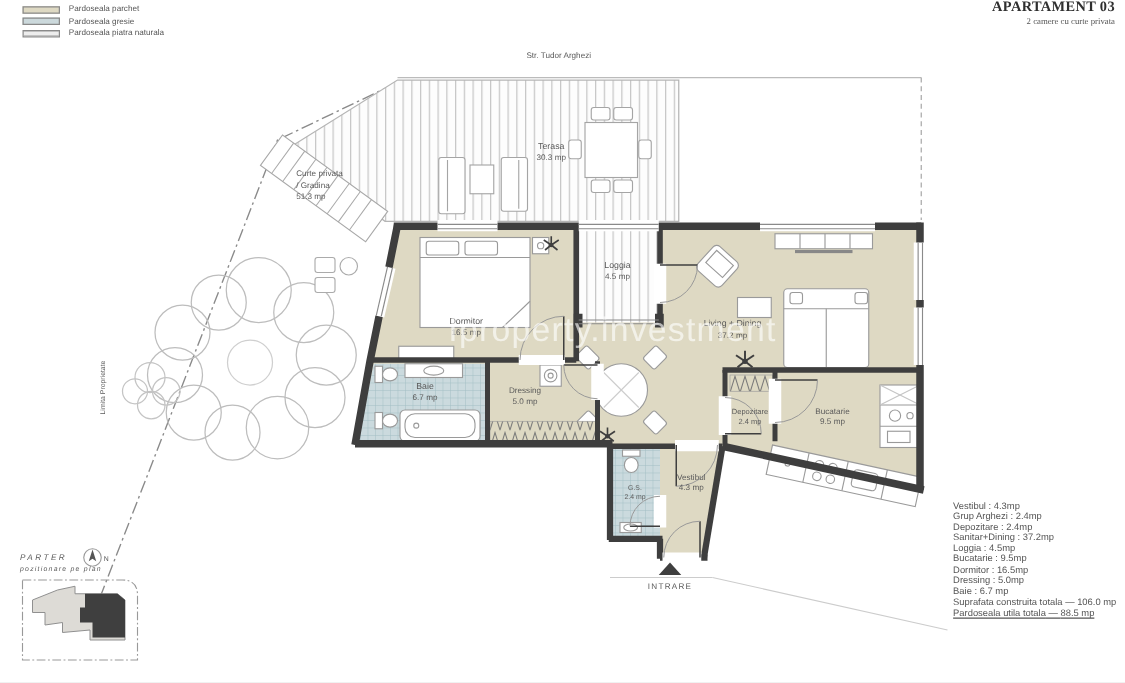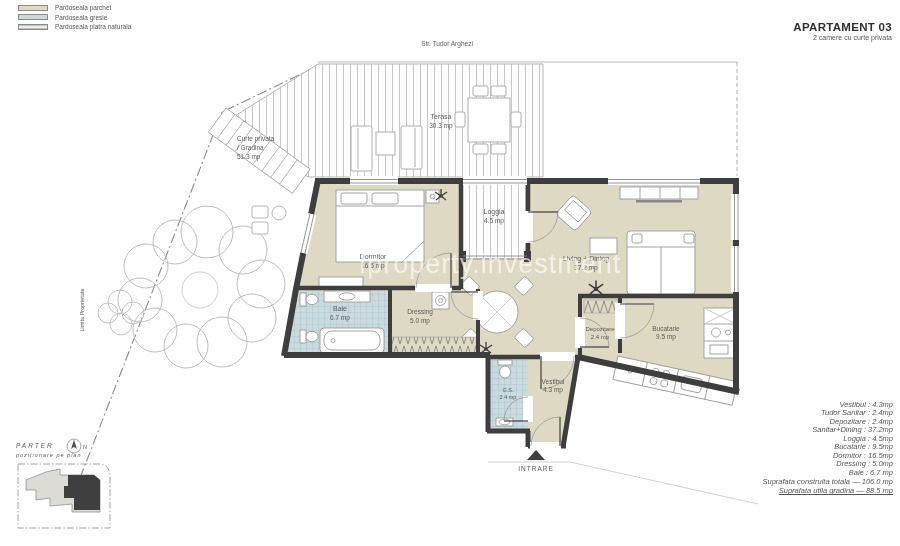--- a/index.html
+++ b/index.html
@@ -7,26 +7,26 @@
         font-family:"Liberation Sans",sans-serif;}
   
   .legend{position:absolute;left:18px;top:3px;z-index:4;}
   .lrow{display:flex;align-items:center;gap:7px;height:9.5px;}
   .sw{width:30px;height:6px;border:0.5px solid #8a8a8a;box-sizing:border-box;}
   .sw0{background:#ded9c3;}
   .sw1{background:#ccd9dc;}
   .sw2{background:repeating-linear-gradient(0deg,#c2c2c2 0 1px,#ededed 1px 3px);}
   .llabel{font-size:6.5px;color:#555;}
   
-  .titleblock{position:absolute;right:8px;top:21px;text-align:right;z-index:4;}
+  .titleblock{position:absolute;right:8px;top:0;text-align:right;z-index:4;font-family:Liberation Serif, serif;}
   .tb-title{font-size:11.5px;font-weight:bold;color:#2f2f2f;letter-spacing:.3px;}
   .tb-sub{font-size:7px;color:#555;margin-top:1px;}
   
-  .summary{position:absolute;right:7px;top:401px;text-align:right;font-size:7.5px;
-           line-height:8.45px;color:#555;font-style:italic;z-index:4;}
+  .summary{position:absolute;right:7px;top:401px;text-align:left;font-size:7.5px;
+           line-height:8.45px;color:#555;z-index:4;}
   .summary .lbl::after{content:" : ";}
   .totals{line-height:9px;}
   .totals .row .lbl::after{content:" — ";}
   .totals .row.u{text-decoration:underline;}
   .exterior{margin-top:7px;line-height:9px;}
   .grand{text-decoration:underline;}
   .grand .lbl::after{content:" : ";}
   
   .keyplan{position:absolute;left:12px;top:436px;z-index:4;}
   
@@ -379,28 +379,28 @@
       </g>
       <path d="M6,28 H86 Q98,28 98,40 V92 H6 Z" fill="none" stroke="#999" stroke-width="0.9" stroke-dasharray="7 2 1.5 2"></path>
       <path d="M14,44 L34,36 L48,33 L48,39 L82,39 L88,44 L88,76 L60,76 L60,68 L38,70 L38,62 L24,64 L24,54 L14,54 Z" fill="#dddbd6" stroke="#909090" stroke-width="0.8"></path>
       <path d="M56,39 L82,39 L88,44 L88,74 L62,74 L62,62 L52,62 L52,50 L56,50 Z" fill="#3f3f3f"></path>
     </svg>
   </div>
 
   <div class="summary">
     <div class="rooms">
       <div class="row"><span class="lbl">Vestibul</span><span class="val">4.3mp</span></div>
-      <div class="row"><span class="lbl">Tudor Sanitar</span><span class="val">2.4mp</span></div>
+      <div class="row"><span class="lbl">Grup Arghezi</span><span class="val">2.4mp</span></div>
       <div class="row"><span class="lbl">Depozitare</span><span class="val">2.4mp</span></div>
       <div class="row"><span class="lbl">Sanitar+Dining</span><span class="val">37.2mp</span></div>
       <div class="row"><span class="lbl">Loggia</span><span class="val">4.5mp</span></div>
       <div class="row"><span class="lbl">Bucatarie</span><span class="val">9.5mp</span></div>
       <div class="row"><span class="lbl">Dormitor</span><span class="val">16.5mp</span></div>
       <div class="row"><span class="lbl">Dressing</span><span class="val">5.0mp</span></div>
       <div class="row"><span class="lbl">Baie</span><span class="val">6.7 mp</span></div>
     </div>
     <div class="totals">
       <div class="row"><span class="lbl">Suprafata construita totala</span><span class="val">106.0 mp</span></div>
-      <div class="row u"><span class="lbl">Suprafata utila gradina</span><span class="val">88.5 mp</span></div>
+      <div class="row u"><span class="lbl">Pardoseala utila totala</span><span class="val">88.5 mp</span></div>
     </div>
   </div>
 
 </div>
 
 </body></html>

